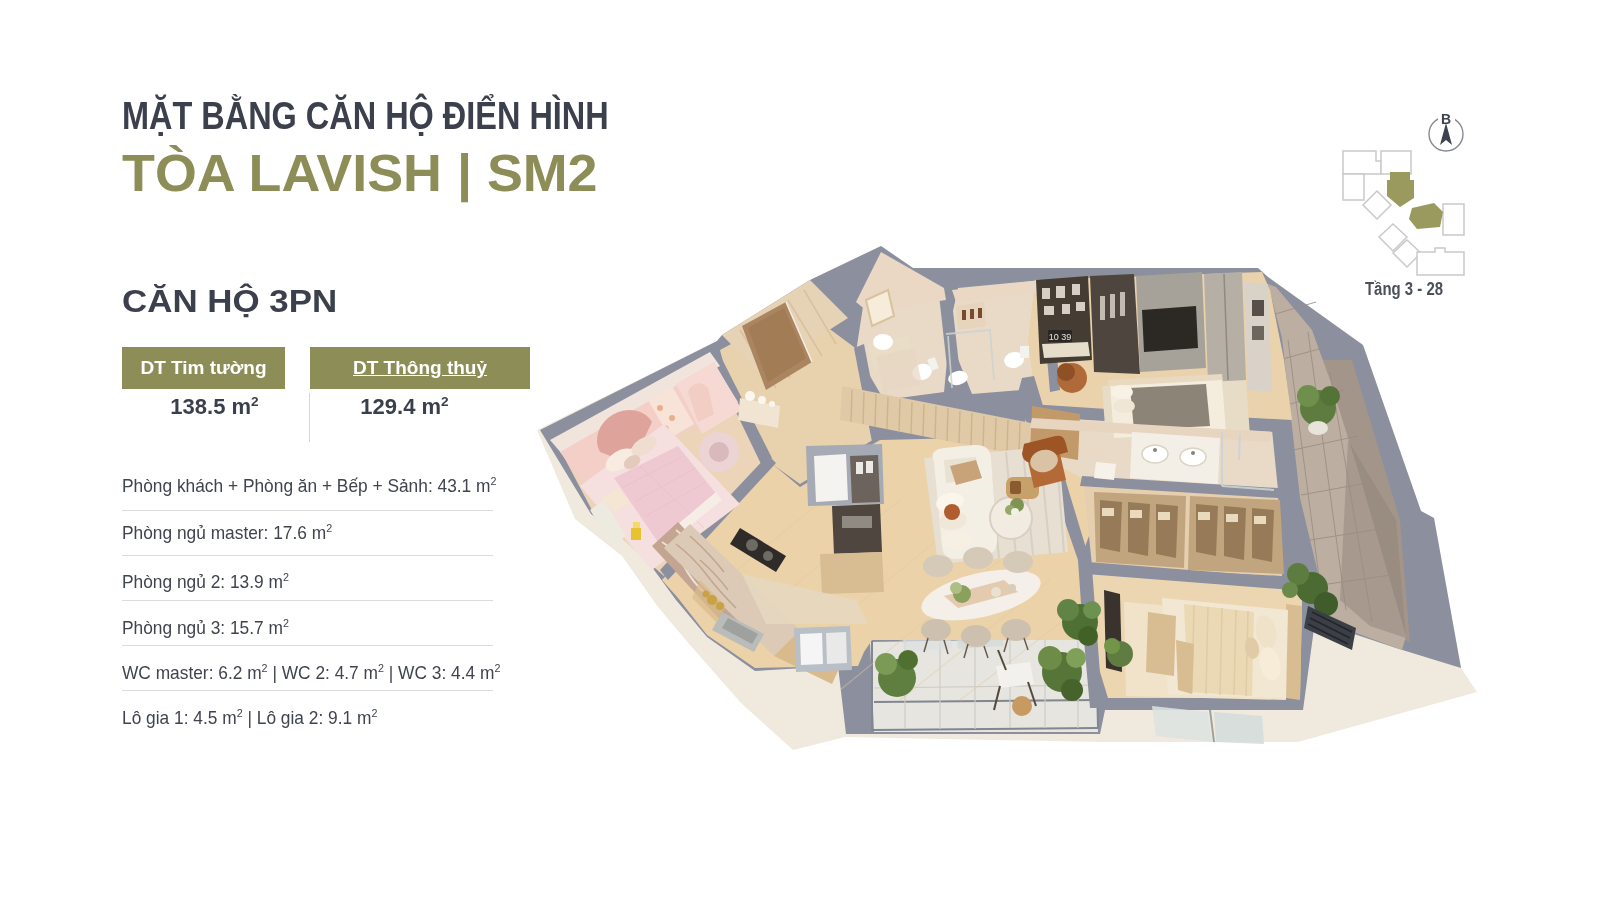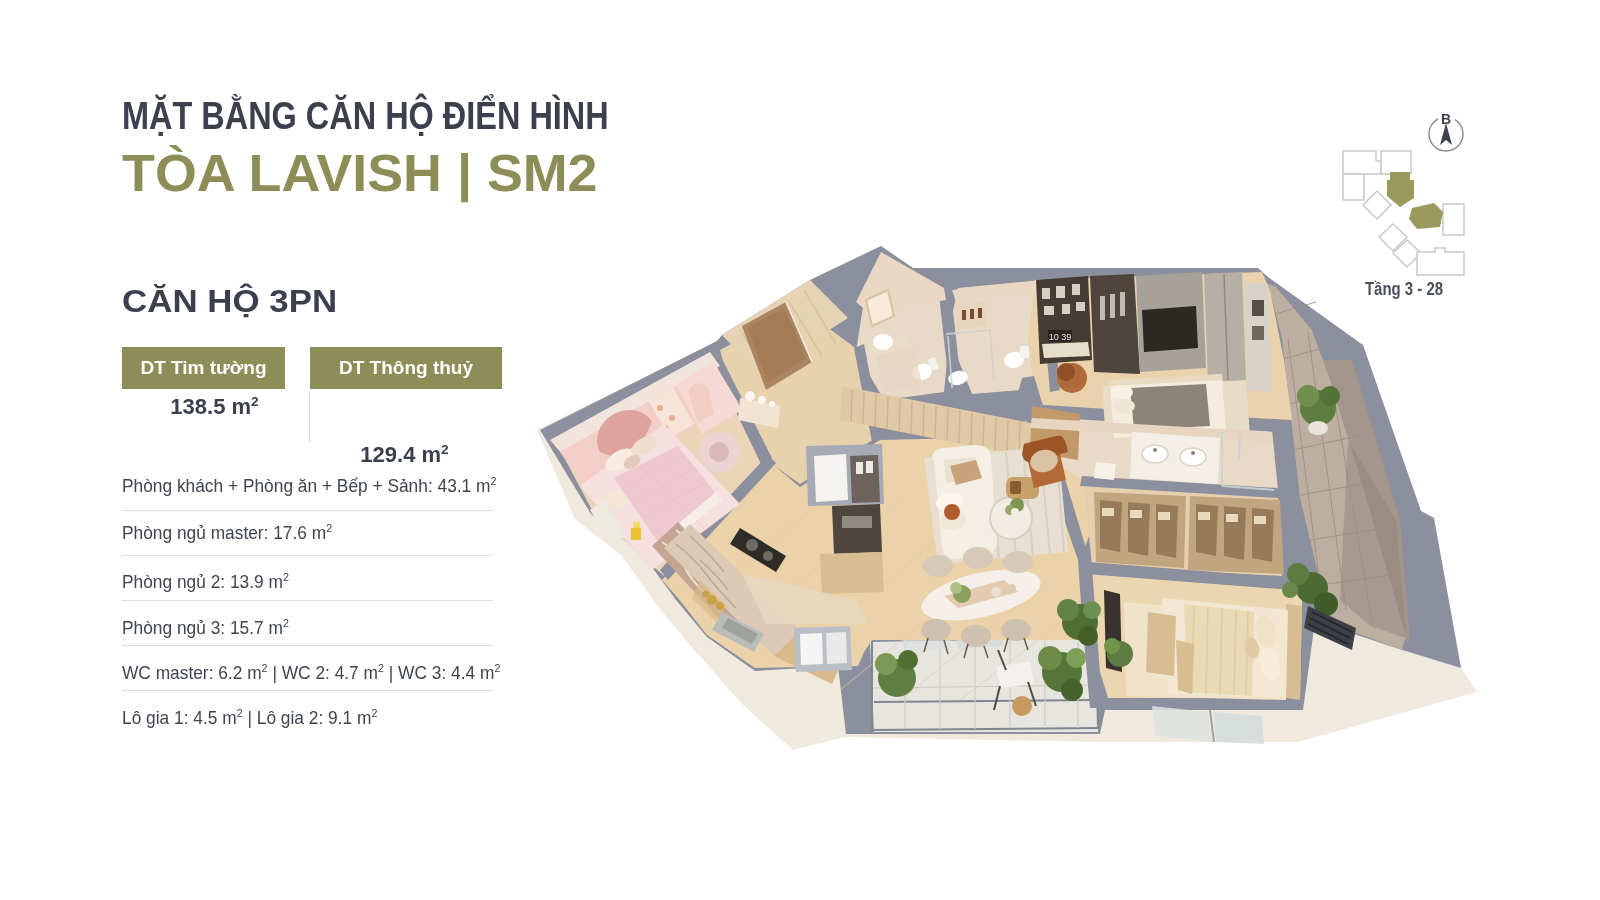--- a/index.html
+++ b/index.html
@@ -8,21 +8,21 @@
   .abs{position:absolute;}
   .h1{left:122px;top:94px;font-size:39px;font-weight:bold;color:#3b404c;white-space:nowrap;
       transform:scaleX(0.832);transform-origin:0 0;}
   .h2{left:122px;top:143px;font-size:52px;font-weight:bold;color:#8d8e57;white-space:nowrap;
       transform:scaleX(1.035);transform-origin:0 0;}
   .h3{left:122px;top:283px;font-size:32px;font-weight:bold;color:#3b404c;white-space:nowrap;
       transform:scaleX(1.09);transform-origin:0 0;}
   .cell{top:347px;height:42px;background:#8d8e57;color:#ffffff;font-size:19px;font-weight:bold;
         display:flex;align-items:center;justify-content:center;}
   .c1{left:122px;width:163px;}
-  .c2{left:310px;width:192px;}
+  .c2{left:310px;width:220px;text-decoration:underline;}
   .val{top:394px;width:185px;font-size:22px;font-weight:bold;color:#3a3f4c;text-align:center;}
   .vdiv{left:309px;top:393px;width:1px;height:49px;background:#d4d4d4;}
   .item{left:122px;font-size:19px;color:#3f444f;white-space:nowrap;
         transform:scaleX(0.912);transform-origin:0 0;}
   .sep{left:122px;width:371px;height:1px;background:#dcdcdc;}
   sup{font-size:0.62em;}
 </style>
 </head>
 <body>
 
@@ -31,21 +31,21 @@
 <div class="abs h2">TÒA LAVISH | SM2</div>
 
 <div class="abs h3">CĂN HỘ 3PN</div>
 
 <div class="abs cell c1">DT Tim tường</div>
 
 <div class="abs cell c2">DT Thông thuỷ</div>
 
 <div class="abs val" style="left:122px;">138.5 m<sup>2</sup></div>
 
-<div class="abs val" style="left:312px;margin-top:48px;">129.4 m<sup>2</sup></div>
+<div class="abs val" style="left:312px;">129.4 m<sup>2</sup></div>
 
 <div class="abs vdiv"></div>
 
 <div class="abs item" style="top:474px;">Phòng khách + Phòng ăn + Bếp + Sảnh: 43.1 m<sup>2</sup></div>
 <div class="abs sep" style="top:510px;"></div>
 
 <div class="abs item" style="top:521px;">Phòng ngủ master: 17.6 m<sup>2</sup></div>
 <div class="abs sep" style="top:555px;"></div>
 
 <div class="abs item" style="top:570px;">Phòng ngủ 2: 13.9 m<sup>2</sup></div>

